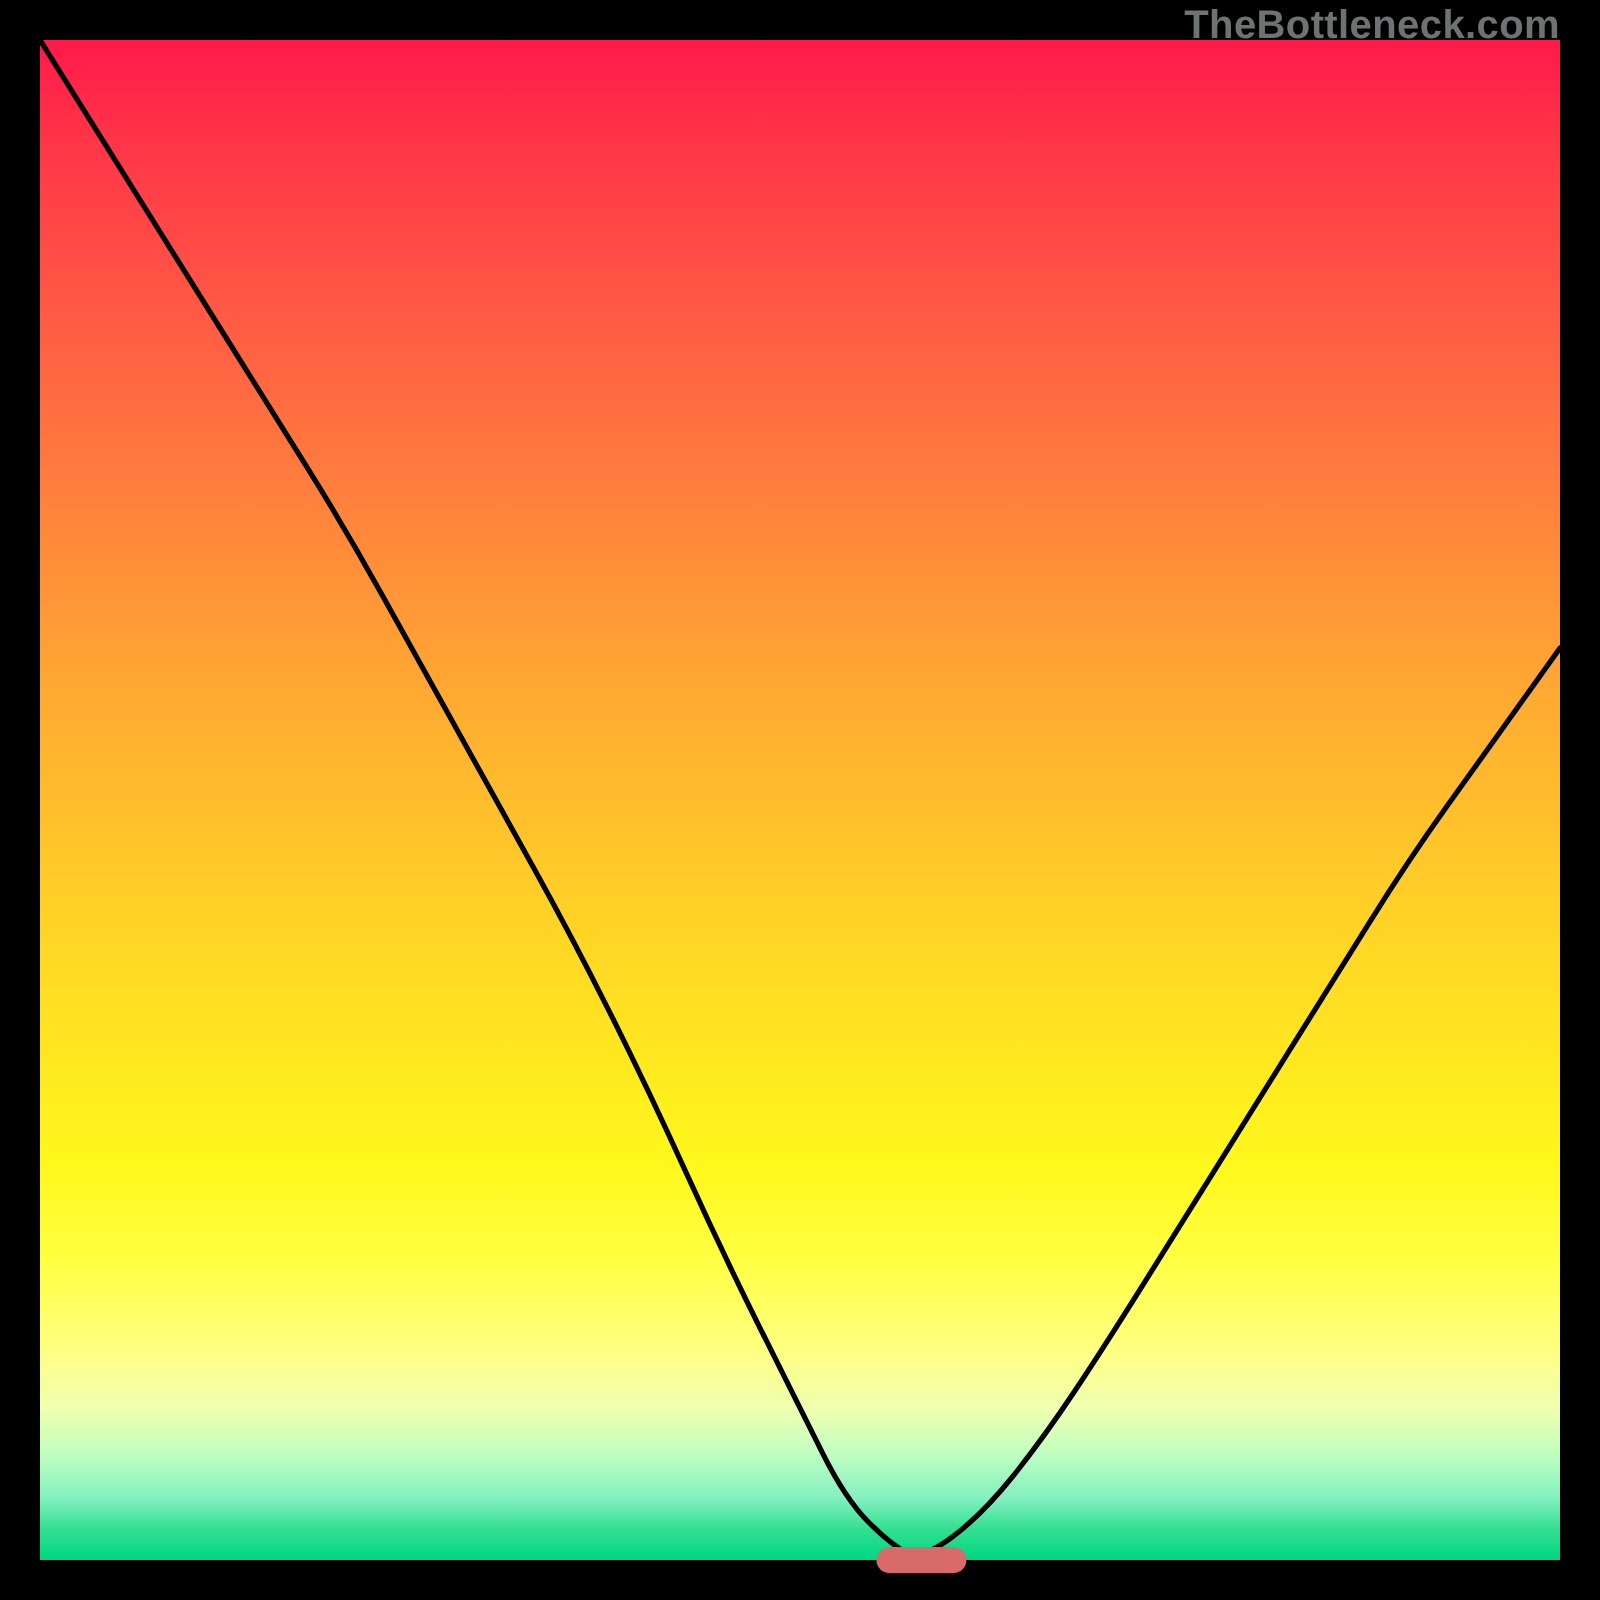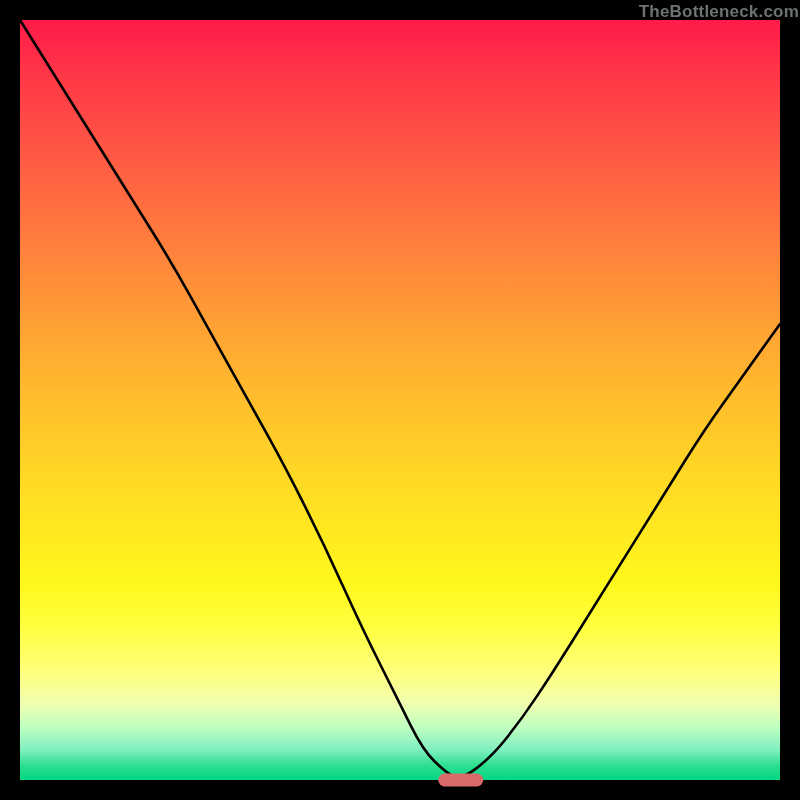--- a/index.html
+++ b/index.html
@@ -58,23 +58,23 @@
   .marker {
     position: absolute;
     height: 13px;
     border-radius: 999px;
     background: #d96a6a;
     transform: translate(-50%, -50%);
   }
   .watermark {
     position: absolute;
     top: 2px;
-    right: 1px;
+    right: 20px;
     font-family: Arial, Helvetica, sans-serif;
-    font-size: 17px;
+    font-size: 20px;
     font-weight: 600;
     color: #6d7272;
     letter-spacing: 0.2px;
     user-select: none;
   }
 </style>
 </head>
 <body>
 
 <div class="frame">

